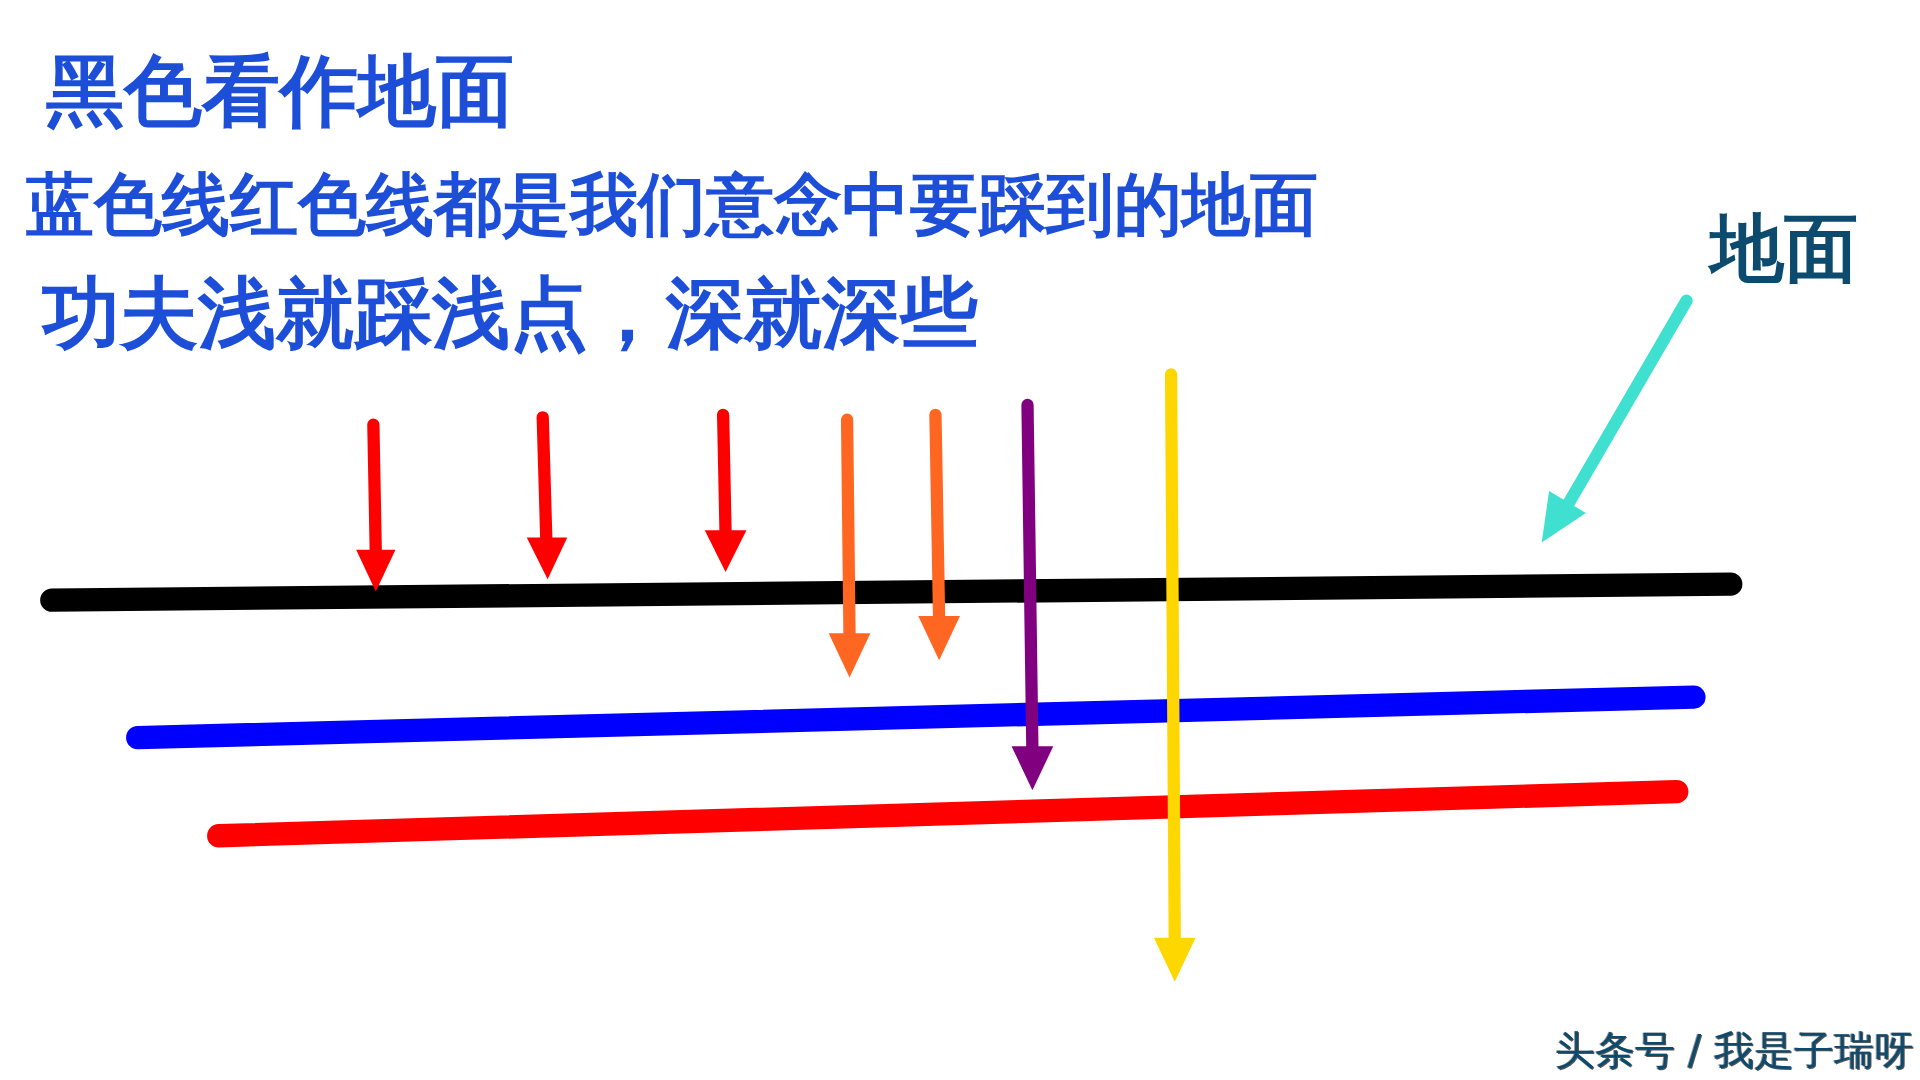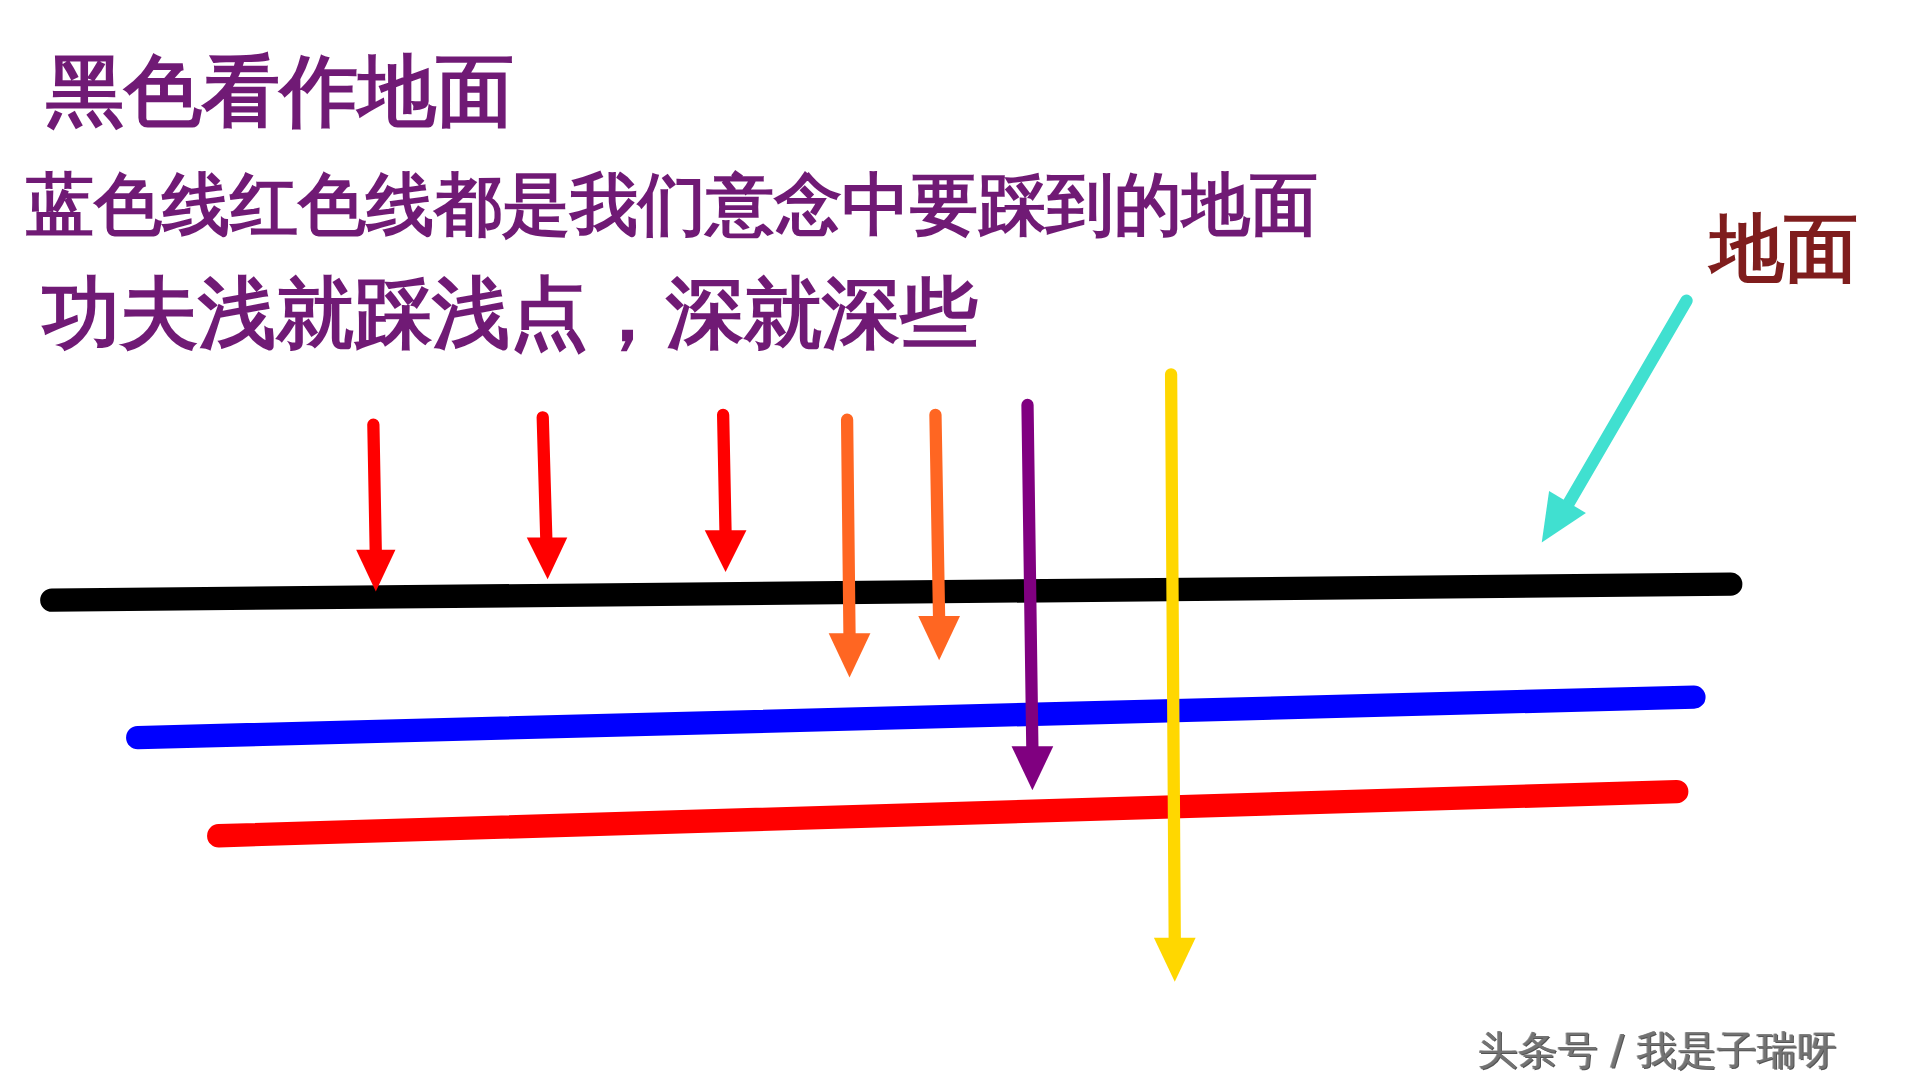--- a/index.html
+++ b/index.html
@@ -1,23 +1,23 @@
 <!DOCTYPE html>
 <html><head>
 <meta charset="utf-8">
 <style>
 html,body{margin:0;padding:0;background:#fff;}
 body{width:1920px;height:1080px;overflow:hidden;position:relative;font-family:"DejaVu Sans","Liberation Sans",sans-serif;}
 svg{position:absolute;left:0;top:0;}
-.t{position:absolute;font-weight:bold;color:#701a75;white-space:nowrap;}
+.t{position:absolute;font-weight:bold;color:#1d4ed8;white-space:nowrap;}
 #title{left:46px;top:40px;font-size:78px;}
 #line1{left:26px;top:160px;font-size:68px;}
 #line2{left:42px;top:262px;font-size:78px;}
-#ground{left:1710px;top:200px;font-size:74px;color:#7f1d1d;}
-#wm{left:1478px;top:1023px;font-size:40px;color:#737373;font-weight:normal;text-shadow:1px 1px 0 #555,-1px 0 0 #999;}
+#ground{left:1710px;top:200px;font-size:74px;color:#0c4a6e;}
+#wm{left:1555px;top:1023px;font-size:40px;color:#0c4a6e;font-weight:normal;text-shadow:1px 1px 0 #555,-1px 0 0 #999;}
 </style>
 </head>
 <body>
 
 <div class="t" id="title">黑色看作地面</div>
 <div class="t" id="line1">蓝色线红色线都是我们意念中要踩到的地面</div>
 <div class="t" id="line2">功夫浅就踩浅点，深就深些</div>
 <div class="t" id="ground">地面</div>
 <div class="t" id="wm">头条号 / 我是子瑞呀</div>
 

